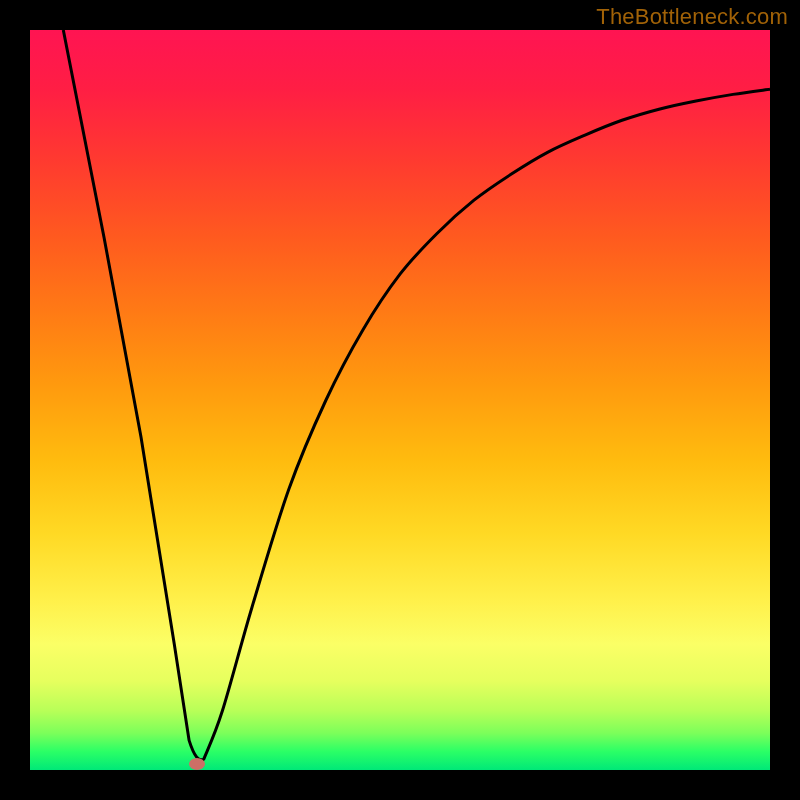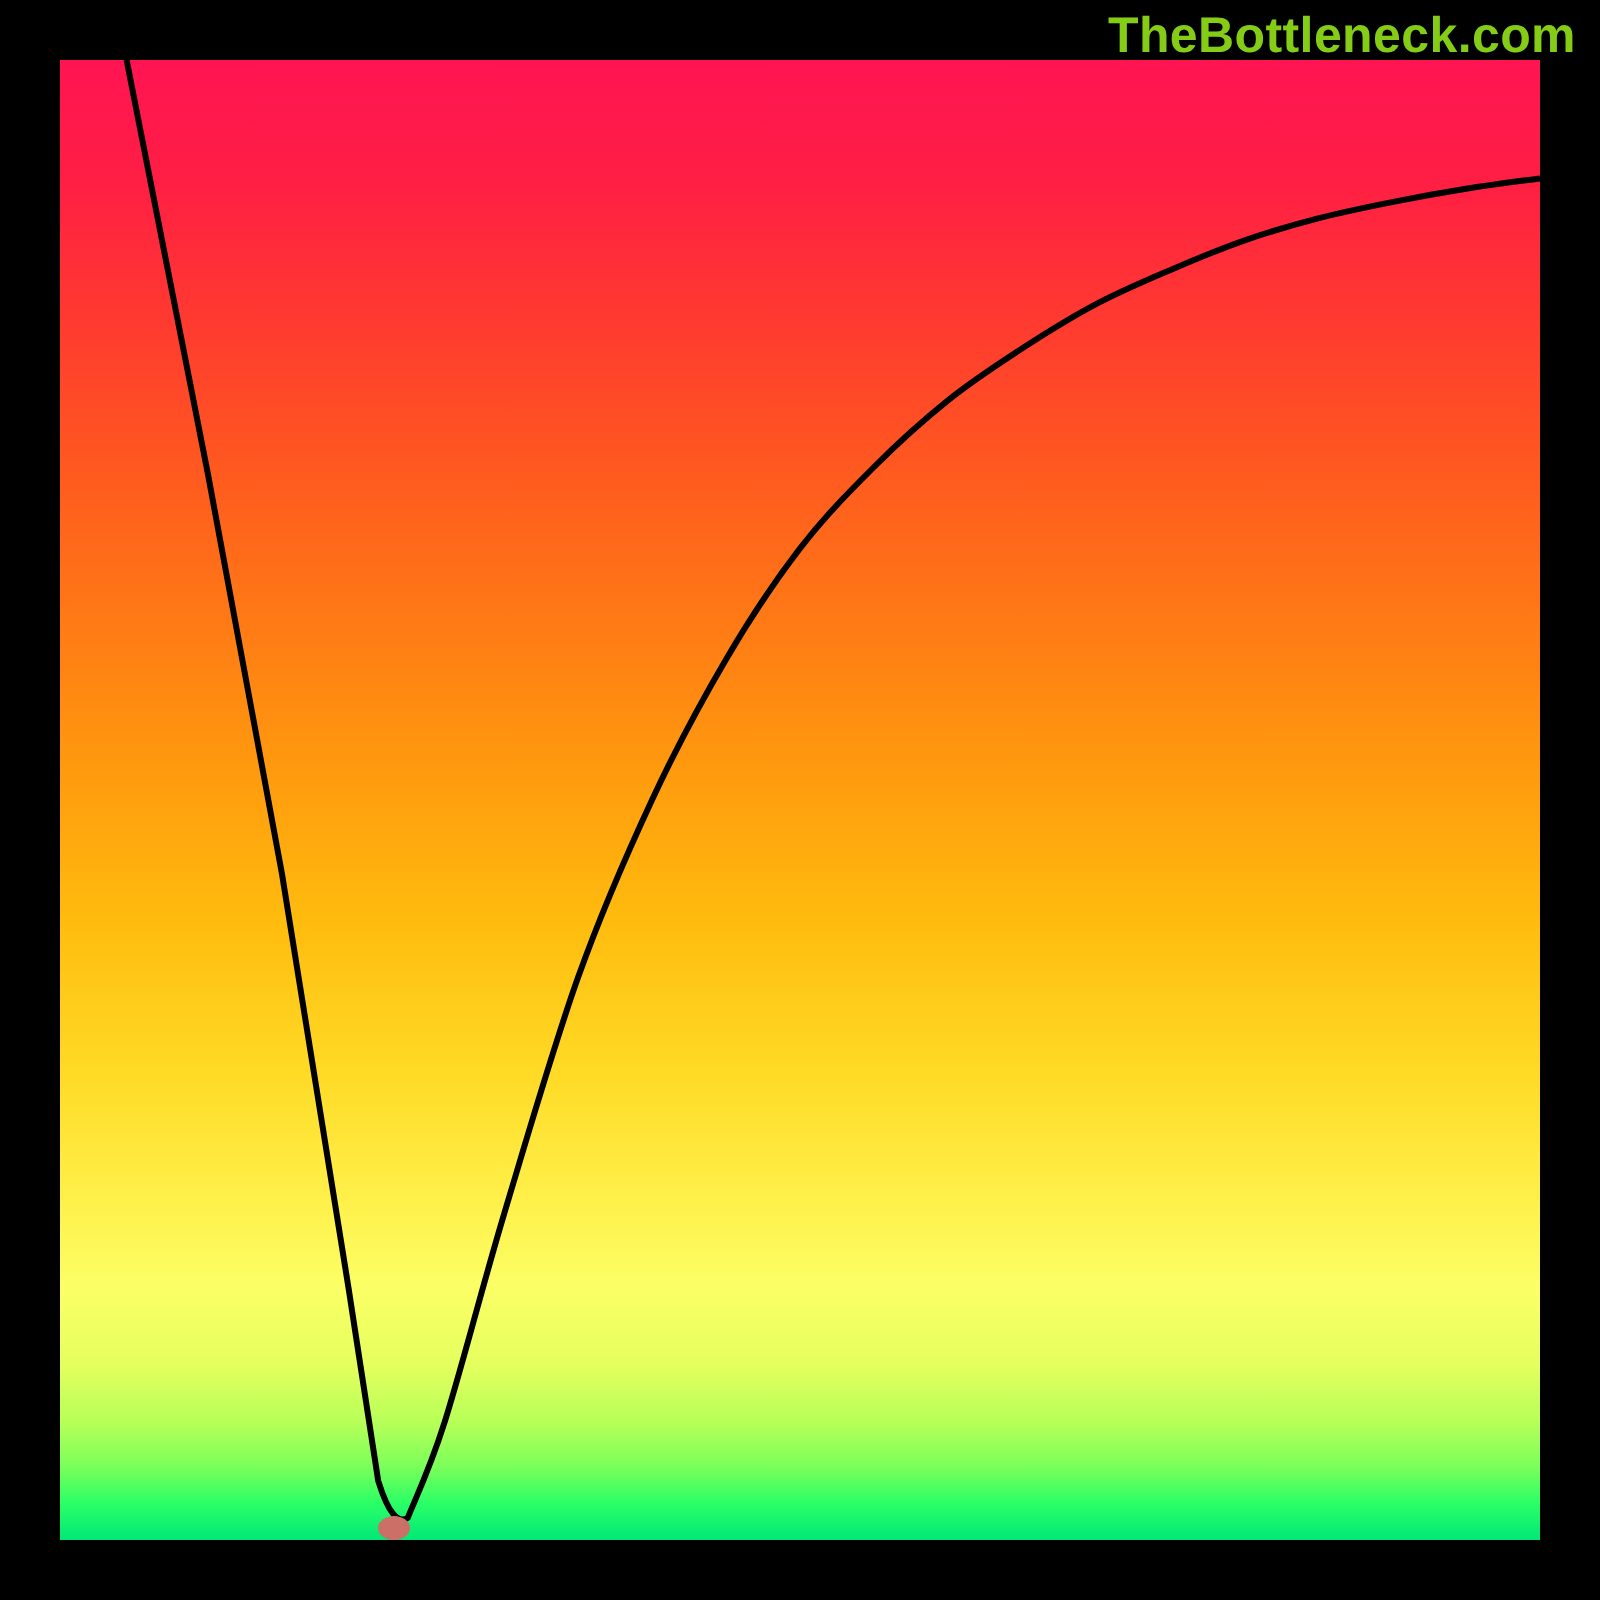--- a/index.html
+++ b/index.html
@@ -14,23 +14,23 @@
   .frame {
     position: relative;
     width: 800px;
     height: 800px;
     background: #000;
   }
   .watermark {
     position: absolute;
     top: 4px;
     right: 12px;
-    color: #84cc16;
-    font-size: 25px;
-    font-weight: 700;
+    color: #a16207;
+    font-size: 22px;
+    font-weight: 400;
     letter-spacing: 0.2px;
     z-index: 5;
   }
   .plot {
     position: absolute;
     left: 30px;
     top: 30px;
     width: 740px;
     height: 740px;
     background: linear-gradient(to bottom,

